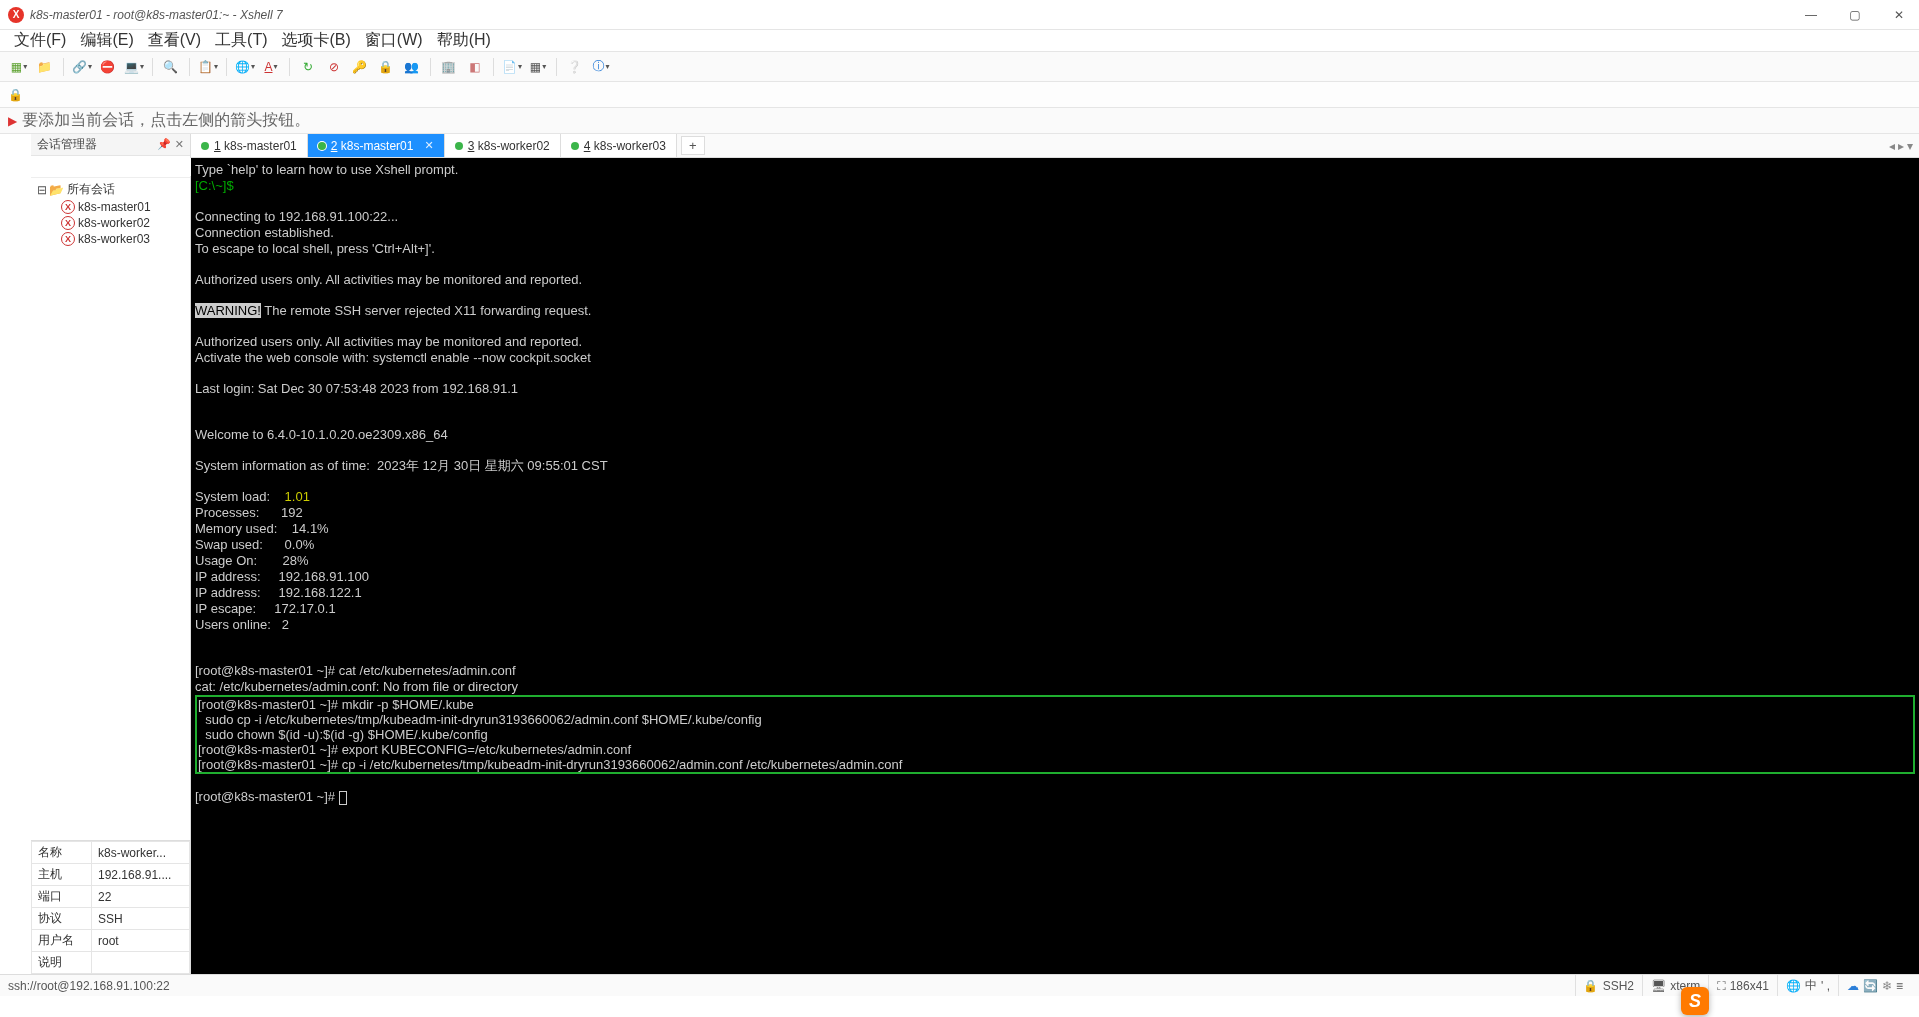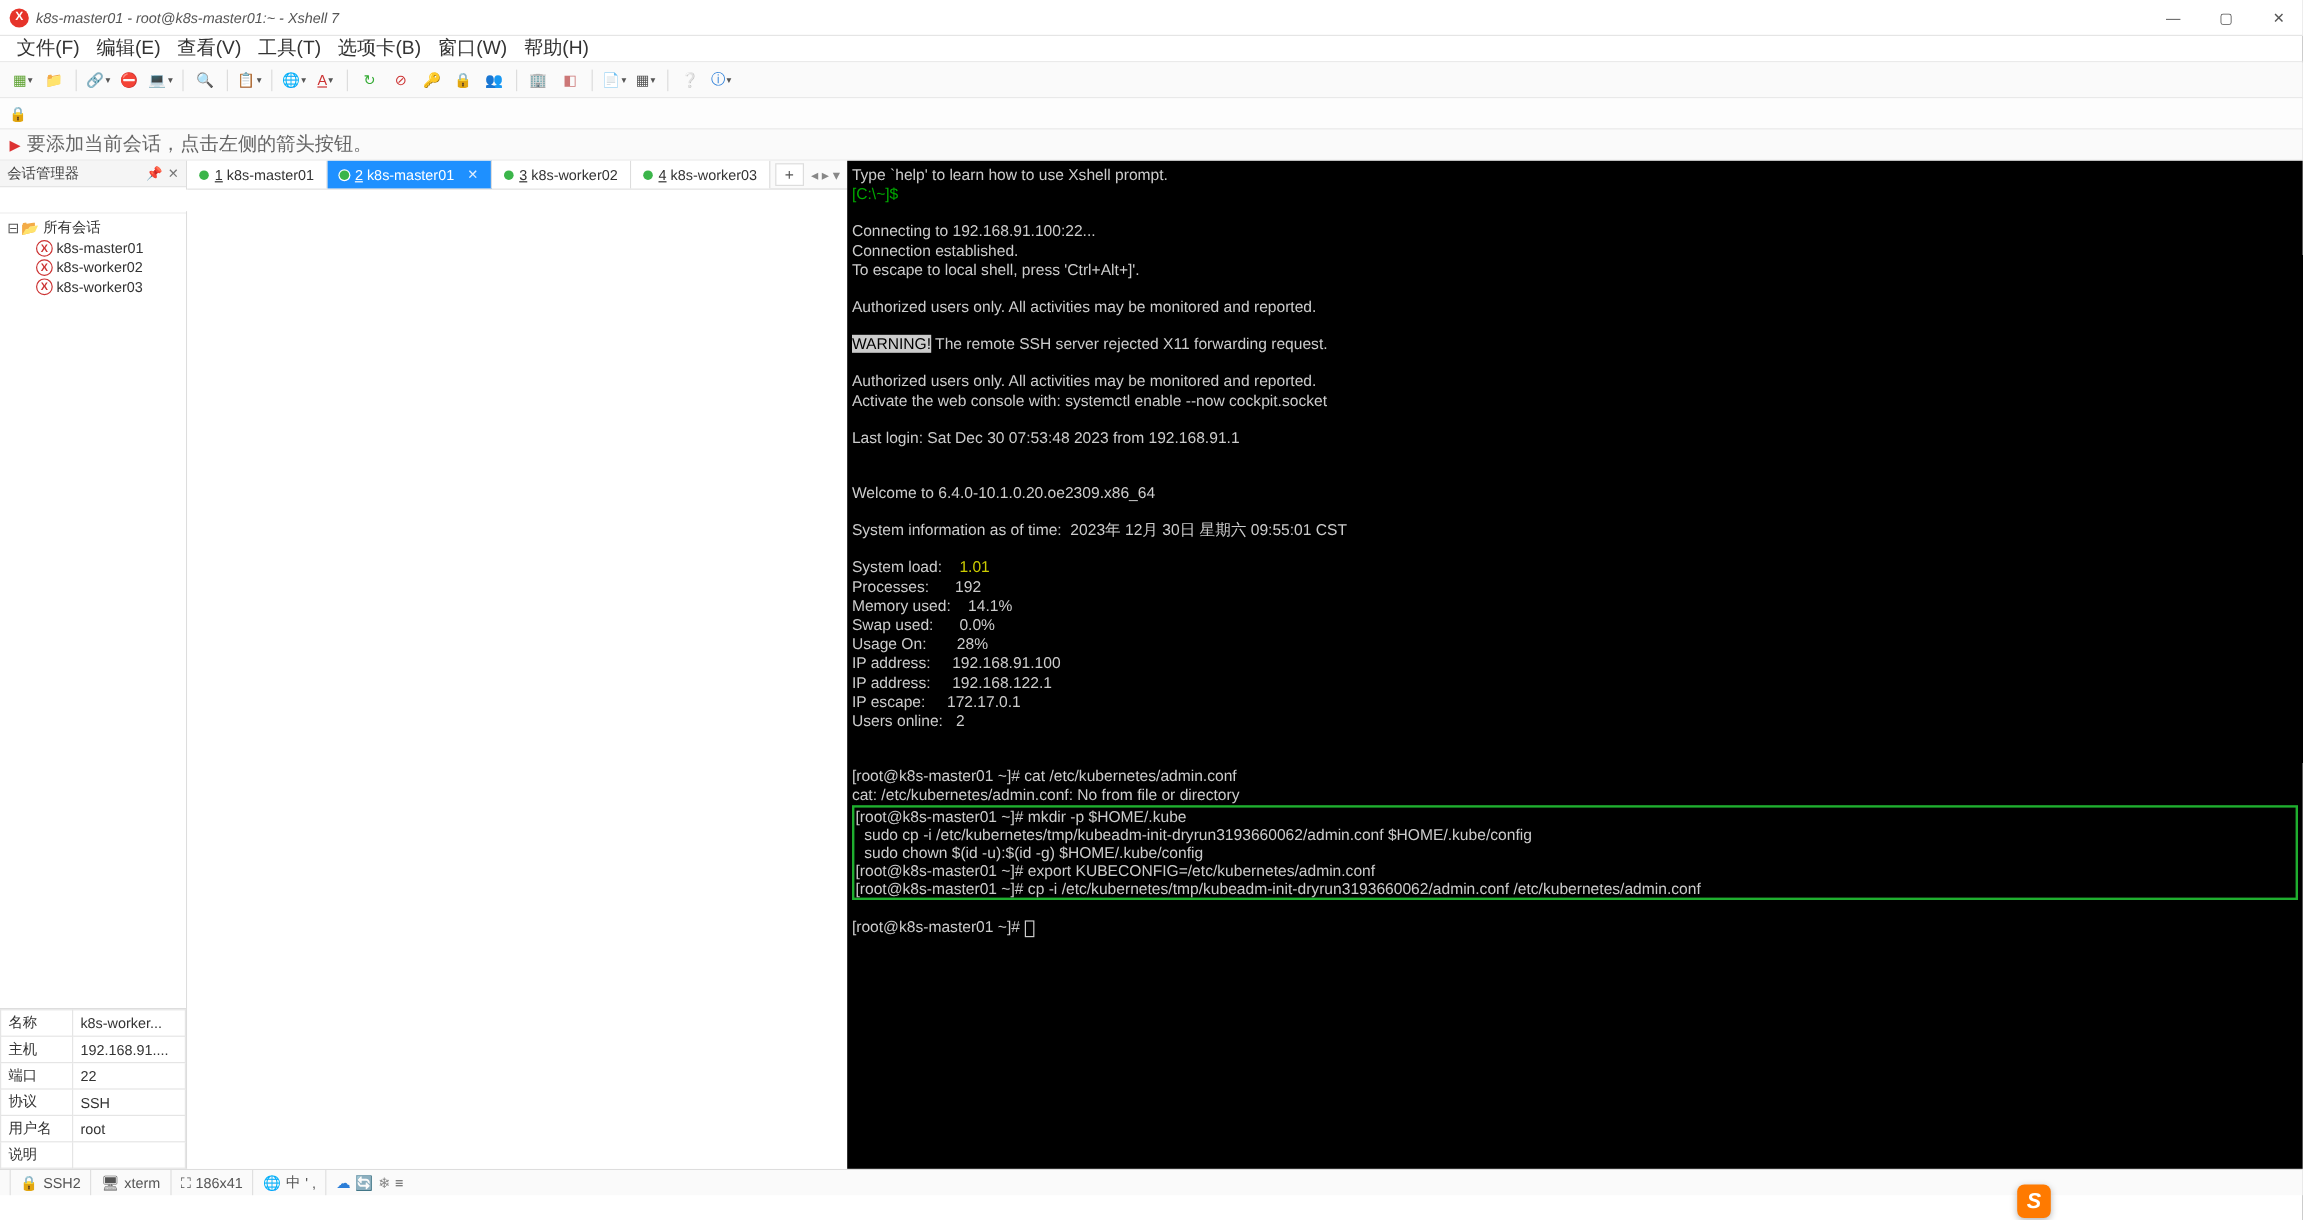--- a/index.html
+++ b/index.html
@@ -15,38 +15,38 @@
   .tbtn { width:22px; height:22px; display:flex; align-items:center; justify-content:center; cursor:default; color:#555;}
   .tbtn.dd::after { content:"▾"; font-size:8px; margin-left:1px; color:#555;}
   .tsep { width:1px; height:18px; background:#ddd; margin:0 3px;}
   .addrbar { height:26px; display:flex; align-items:center; padding:0 8px; border-bottom:1px solid #e5e5e5; background:#fdfdfd;}
   .addrbar .lock { color:#d9a33e; margin-right:5px; font-size:12px;}
   .addrbar .addr { font-size:12px; color:#777; flex:1;}
   .hintbar { height:26px; display:flex; align-items:center; padding:0 8px; border-bottom:1px solid #e5e5e5; background:#fafafa;}
   .hintbar .flag { color:#d33; margin-right:5px; font-size:12px;}
   .hintbar .txt { font-size:16px; color:#666;}
   .main { display:flex; height:840px; }
-  .sidebar { width:156px; display:flex; flex-direction:column; border-right:1px solid #ddd; background:#fff;}
+  .sidebar { width:191px; display:flex; flex-direction:column; border-right:1px solid #ddd; background:#fff;padding-left:31px;}
   .sbheader { height:22px; display:flex; align-items:center; padding:0 6px; border-bottom:1px solid #e5e5e5; font-size:12px; color:#444; background:#f5f5f5;}
   .sbheader .sp { flex:1;}
   .sbheader .pin, .sbheader .x { cursor:default; margin-left:4px; font-size:11px; color:#777;}
   .sbsearch { height:22px; display:flex; align-items:center; border-bottom:1px solid #eee;}
   .sbsearch input { flex:1; border:none; outline:none; padding:2px 4px; font-size:12px; background:#fff;}
   .sbsearch .sicon { width:20px; text-align:center; color:#888;}
   .tree { flex:1; overflow:auto; padding:2px 0;}
   .tnode { display:flex; align-items:center; padding:1px 4px; font-size:12px; cursor:default;}
   .tnode .tw { width:14px; text-align:center; color:#555;}
   .tnode .folder { color:#e6b25b; margin-right:3px;}
   .tnode .hostico { width:14px; height:14px; background:#fff; border:1px solid #c33; border-radius:50%; margin-right:3px; display:inline-flex; align-items:center; justify-content:center; color:#c33; font-size:9px; font-weight:bold;}
   .tnode.child { padding-left:30px;}
   .proppane { border-top:1px solid #ddd;}
   .proppane table { width:100%; border-collapse:collapse; font-size:12px;}
   .proppane td { border:1px solid #e5e5e5; padding:2px 6px; height:19px;}
   .proppane td.k { width:60px; color:#333;}
-  .content { flex:1; display:flex; background:#fff; min-width:0;}
+  .content { flex:1; display:flex; flex-direction:column; background:#fff; min-width:0;}
   .tabsrow { height:24px; display:flex; align-items:stretch; background:#fafafa; border-bottom:1px solid #ddd;}
   .tab { display:flex; align-items:center; padding:0 10px; border-right:1px solid #ddd; font-size:12px; cursor:default; background:#fff; position:relative; gap:5px;}
   .tab .dot { width:8px; height:8px; border-radius:50%; background:#3bb54a;}
   .tab .num { text-decoration:underline;}
   .tab .close { margin-left:6px; color:#999; font-size:11px;}
   .tab.active { background:#1e90ff; color:#fff;}
   .tab.active .close { color:#e0efff;}
   .tab.active .dot { background:#3bb54a; box-shadow:0 0 0 1px #fff;}
   .addtab { width:24px; display:flex; align-items:center; justify-content:center; border:1px solid #ddd; margin:2px 0 2px 4px; cursor:default; background:#fff; font-size:13px; color:#555;}
   .tabspacer { flex:1;}
@@ -259,20 +259,21 @@
 <span class="box"><span class="w">[root@k8s-master01 ~]# </span><span class="w">mkdir -p $HOME/.kube</span>
 <span class="w">  sudo cp -i /etc/kubernetes/tmp/kubeadm-init-dryrun3193660062/admin.conf $HOME/.kube/config</span>
 <span class="w">  sudo chown $(id -u):$(id -g) $HOME/.kube/config</span>
 <span class="w">[root@k8s-master01 ~]# </span><span class="w">export KUBECONFIG=/etc/kubernetes/admin.conf</span>
 <span class="w">[root@k8s-master01 ~]# </span><span class="w">cp -i /etc/kubernetes/tmp/kubeadm-init-dryrun3193660062/admin.conf /etc/kubernetes/admin.conf</span></span>
 <span class="w">[root@k8s-master01 ~]# </span><span class="cursor"></span></div>
   </div>
 </div>
 
 <div class="statusbar">
+  <div class="sleft">ssh://root@192.168.91.100:22</div>
   <div class="scell">
       <span class="sicon greenico">🔒</span>
       <span>SSH2</span>
     </div>
   <div class="scell">
       <span class="sicon">🖥</span>
       <span>xterm</span>
     </div>
   <div class="scell">
       <span class="sicon">⛶</span>

